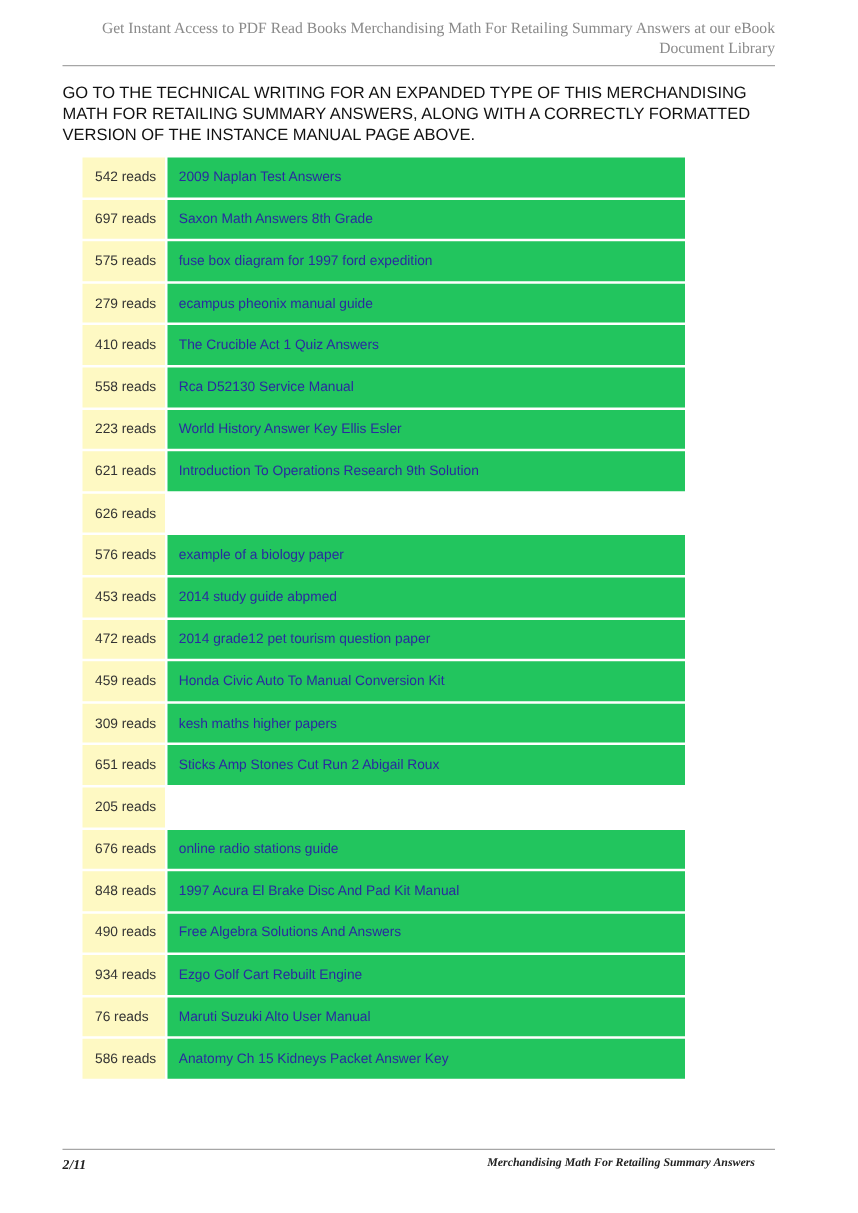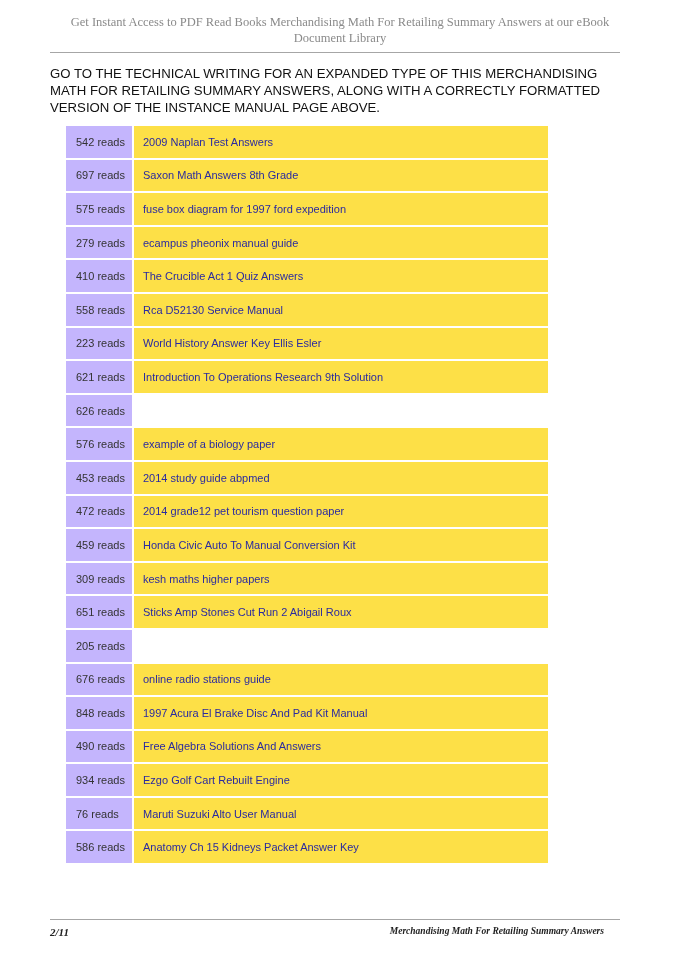--- a/index.html
+++ b/index.html
@@ -1,38 +1,38 @@
 <!DOCTYPE html>
 <html><head>
 <meta charset="utf-8">
 <style>
   html, body { margin:0; padding:0; background:#ffffff; }
   body { width:686px; height:970px; position:relative; overflow:hidden; }
   .header {
     position:absolute; left:60px; top:14px; width:560px;
-    text-align:center; font-family:"Liberation Serif", serif; font-size:12.5px;
+    text-align:right; font-family:"Liberation Serif", serif; font-size:12.5px;
     color:#8a8a8a; line-height:16px;
   }
   .hr-top { position:absolute; left:50px; top:52px; width:570px; height:1px; background:#a6a6a6; }
   .intro {
     position:absolute; left:50px; top:65px; width:570px;
     font-family:"Liberation Sans", sans-serif; font-size:13.2px; line-height:17px; color:#111;
   }
   .table {
     position:absolute; left:66px; top:126px; width:482px;
     border-collapse:separate; border-spacing:0;
   }
   .row { display:flex; height:31.6px; margin-bottom:2px; }
   .cell-reads {
-    width:66px; background:#c4b5fd; margin-right:2px;
+    width:66px; background:#fef9c3; margin-right:2px;
     font-family:"Liberation Sans", sans-serif; font-size:11px; color:#333;
     display:flex; align-items:center; padding-left:10px; box-sizing:border-box;
   }
   .cell-title {
-    flex:1; background:#fde047;
+    flex:1; background:#22c55e;
     font-family:"Liberation Sans", sans-serif; font-size:11px; color:#2a2aa0;
     display:flex; align-items:center; padding-left:9px; box-sizing:border-box;
     cursor:pointer; text-decoration:none;
   }
   .hr-bottom { position:absolute; left:50px; top:919px; width:570px; height:1px; background:#a6a6a6; }
   .footer-left {
     position:absolute; left:50px; top:926px;
     font-family:"Liberation Serif", serif; font-style:italic; font-weight:bold; font-size:11px; color:#222;
   }
   .footer-right {

